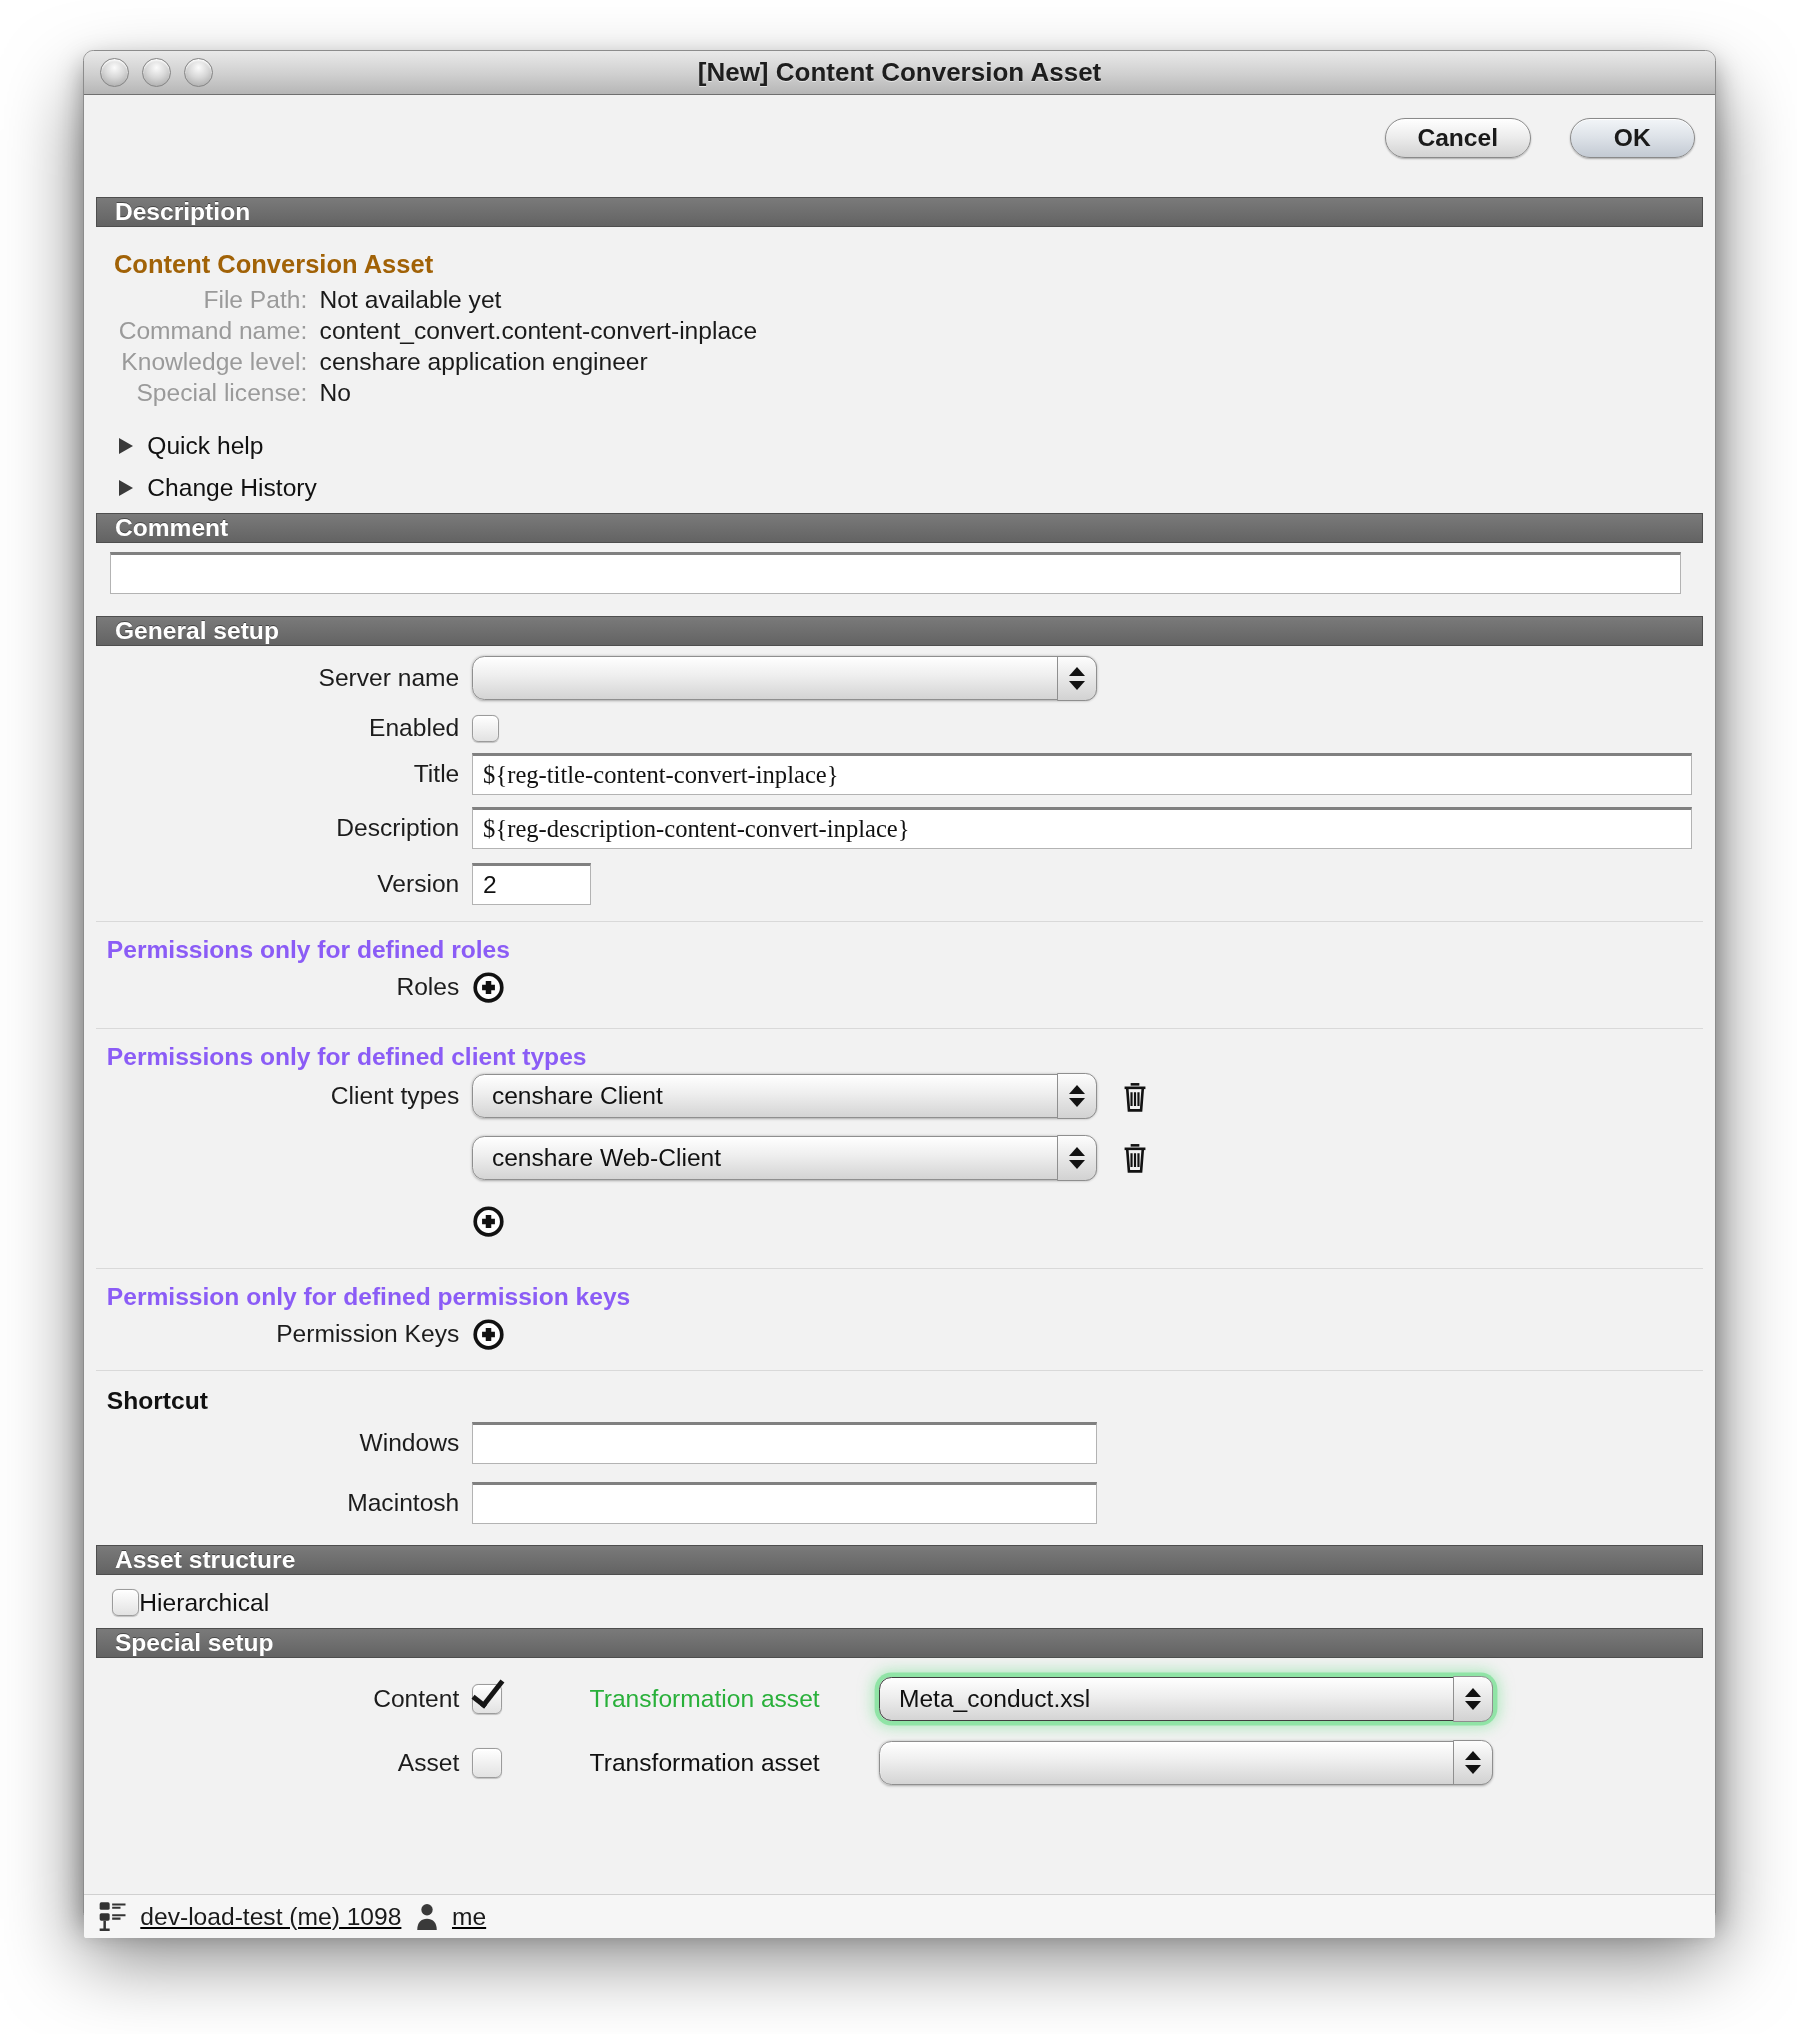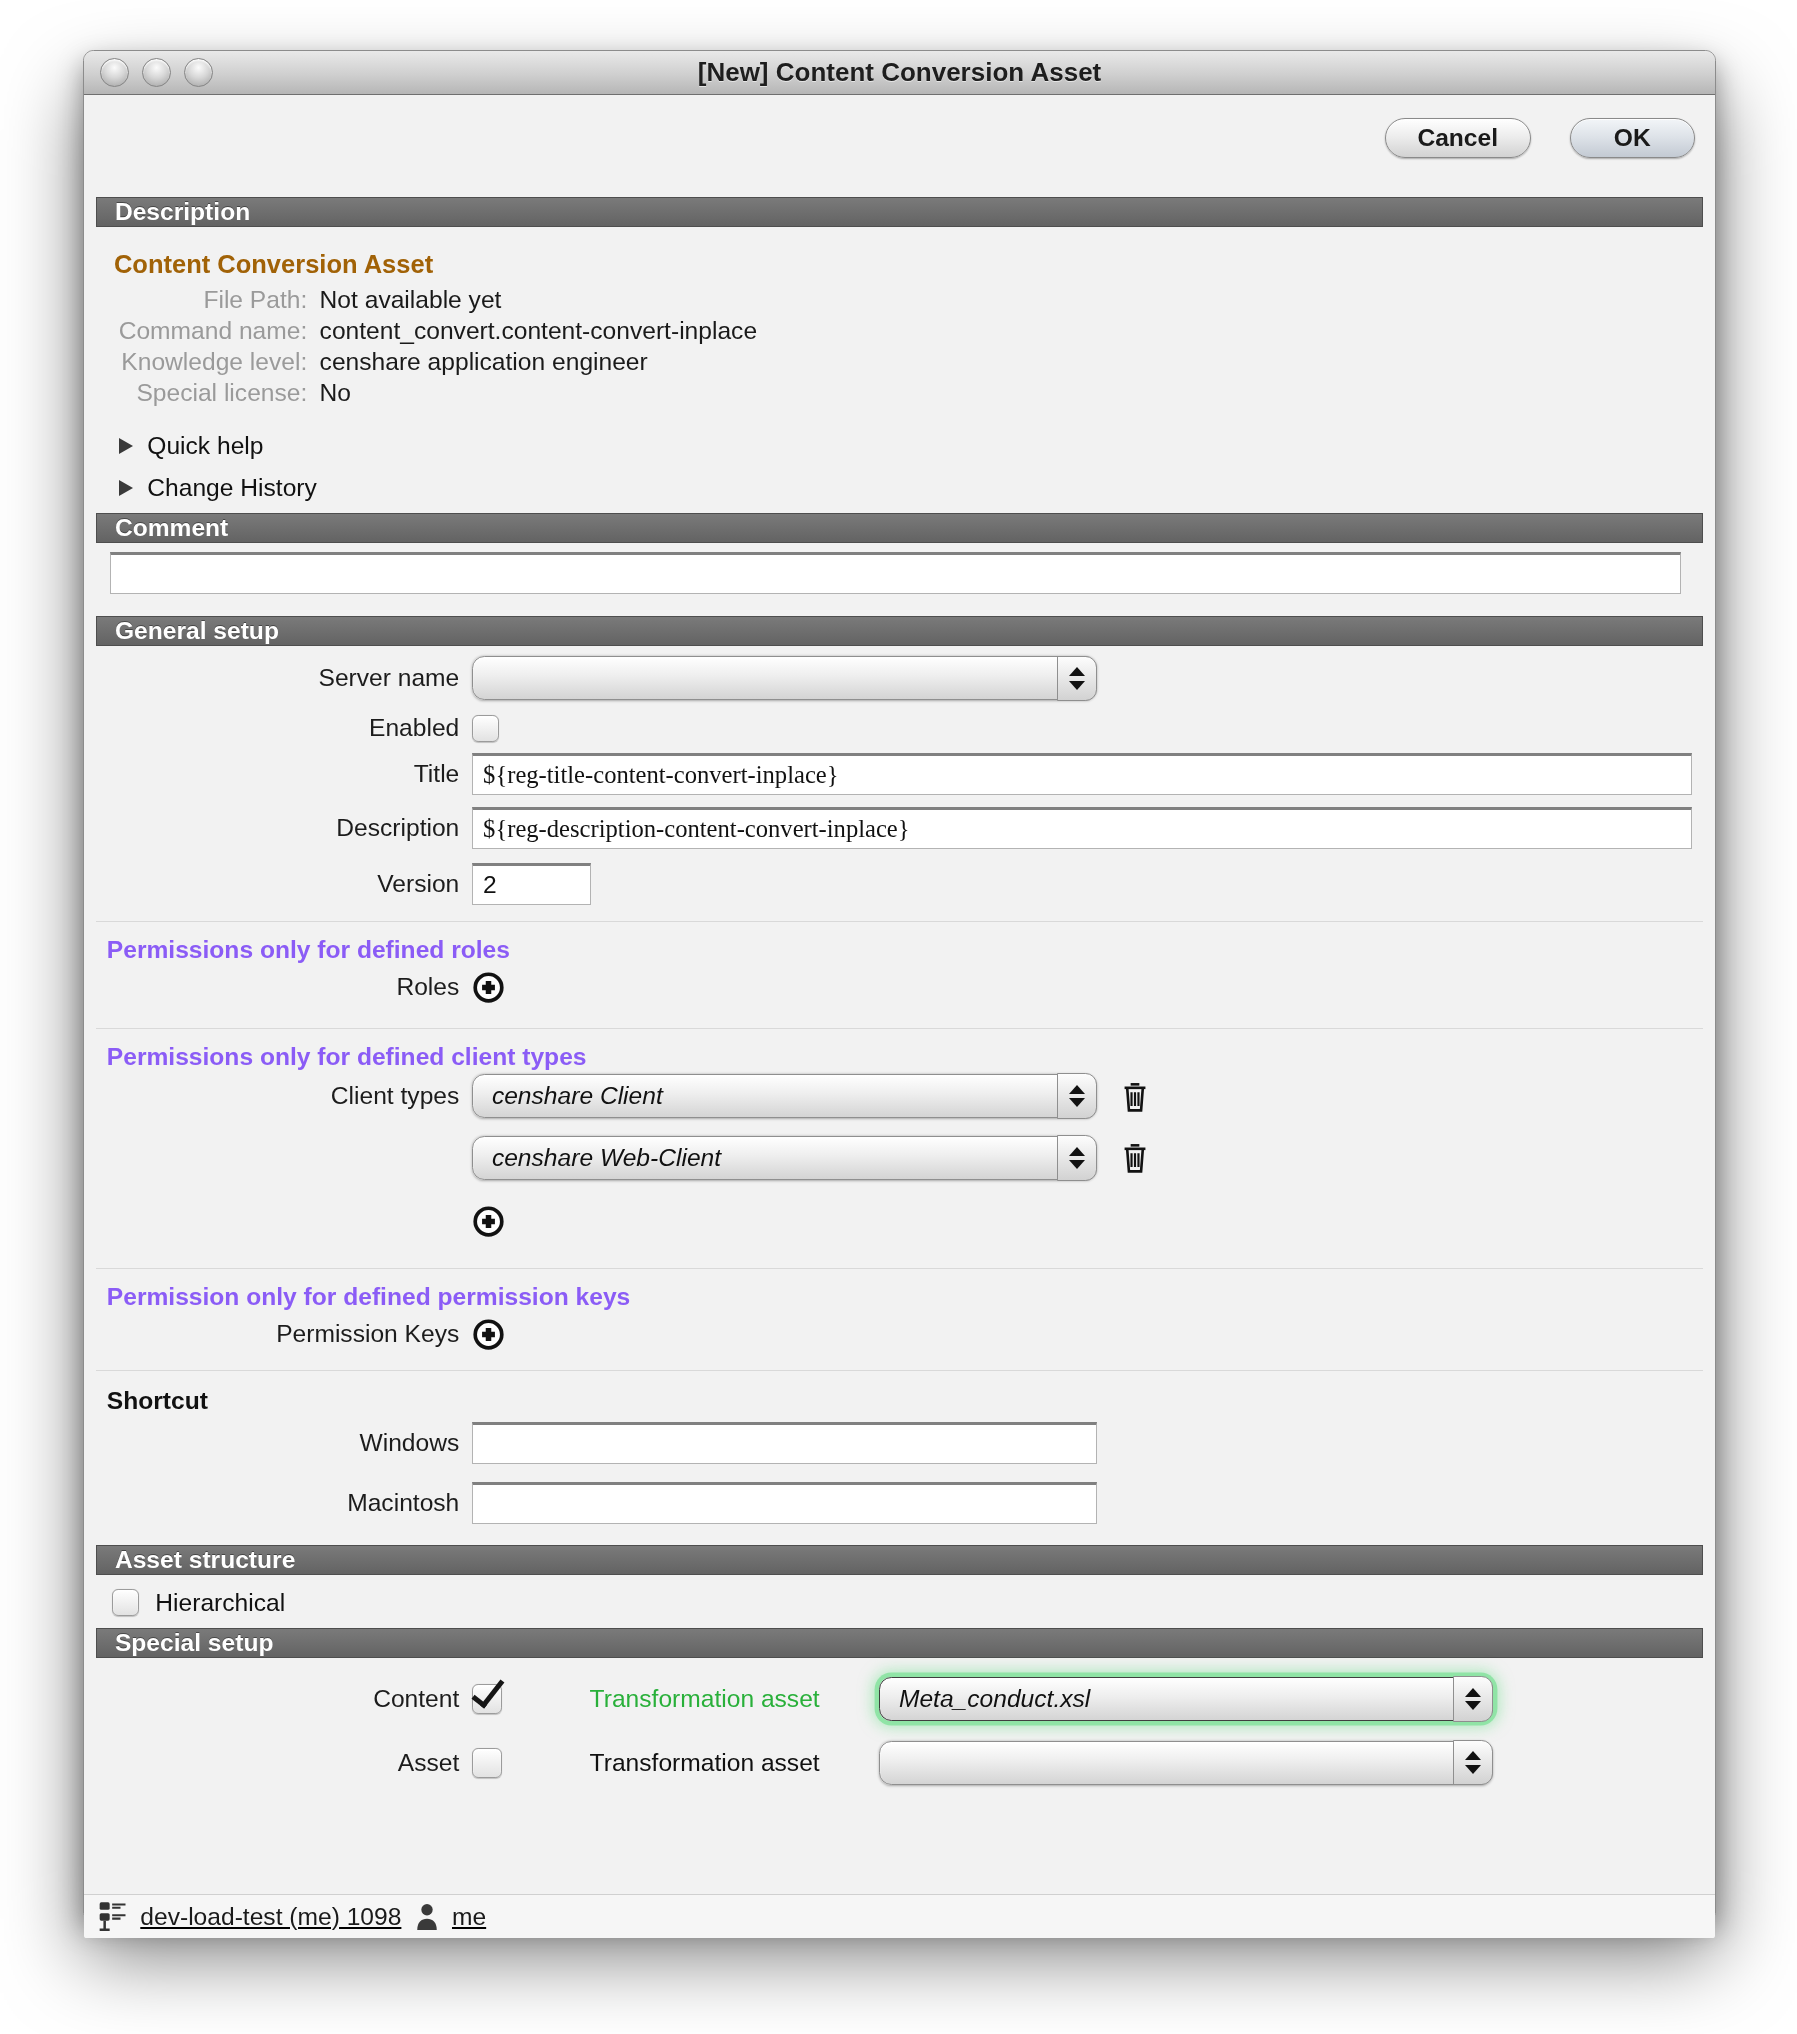--- a/index.html
+++ b/index.html
@@ -70,21 +70,21 @@
   .row-descr { margin-top: 12.3px; }
   .row-version { margin-top: 14px; }
   .w-wide { width: 1220px; font-family: Liberation Serif, serif; }
   .w-mid { width: 625px; }
   .w-small { width: 119px; }
 
   
   .combo { height: 44px; border-radius: 12.3px; border: 1.8px solid #8f8f8f; position: relative;
     background: linear-gradient(180deg, #ffffff, #eeeeee 45%, #d4d4d4);
     box-shadow: inset 0 1.8px 1.8px rgba(255,255,255,.8), 0 0.9px 2.6px rgba(0,0,0,.3);
-    display: flex; align-items: center; padding: 0 56px 0 19.3px; font-size: 24.6px; color: #111; cursor: default; font-style: italic; }
+    display: flex; align-items: center; padding: 0 56px 0 19.3px; font-size: 24.6px; color: #111; cursor: default; }
   .combo .arrows { position: absolute; top: -1.8px; bottom: -1.8px; right: -1.8px; width: 40px;
     border: 1.8px solid #8f8f8f; border-radius: 0 11.4px 11.4px 0;
     background: linear-gradient(#fdfdfd, #d2d2d2); display: flex; flex-direction: column;
     align-items: center; justify-content: center; gap: 4.4px; }
   .arr-up { width:0; height:0; border-left: 8px solid transparent; border-right: 8px solid transparent;
     border-bottom: 9.7px solid #111; }
   .arr-dn { width:0; height:0; border-left: 8px solid transparent; border-right: 8px solid transparent;
     border-top: 9.7px solid #111; }
   .combo.highlight { border-color: #3f3f3f;
     box-shadow: 0 0 0 4.4px rgba(130,226,155,.8), 0 0 14px 7px rgba(130,226,155,.55); }
@@ -110,21 +110,21 @@
   .row-plus { margin-top: 24.6px; height: 35px; }
   .row-permkeys { margin-top: 3.5px; height: 39px; }
   .iconbtn { background: none; border: none; padding: 0; display: flex; align-items: center; cursor: default; }
   .trashbtn { margin-left: 24.6px; }
 
   .shortcut-head { margin: 16px 0 0 10.5px; font-size: 24.6px; font-weight: bold; color: #111; }
   .row-windows { margin-top: 7px; }
   .row-mac { margin-top: 17.6px; }
 
   
-  .row-hier { display: flex; align-items: center; gap: 16px; margin: 14px 0 0 16px; }
+  .row-hier { display: flex; align-items: center; margin: 14px 0 0 16px; }
   .row-hier span { font-size: 24.6px; color: #111; }
 
   
   .sprow { display: flex; align-items: center; }
   .sprow .lbl { flex: 0 0 363px; text-align: right; margin-right: 12.3px; font-size: 24.6px; color: #1c1c1c; }
   .sp-1 { margin-top: 19.3px; }
   .sp-2 { margin-top: 19.3px; }
   .translbl { margin-left: 88px; width: 263px; font-size: 24.6px; color: #111; }
   .translbl.green { color: #29b03a; }
   .sp-combo { width: 614px; margin-left: 26px; }

